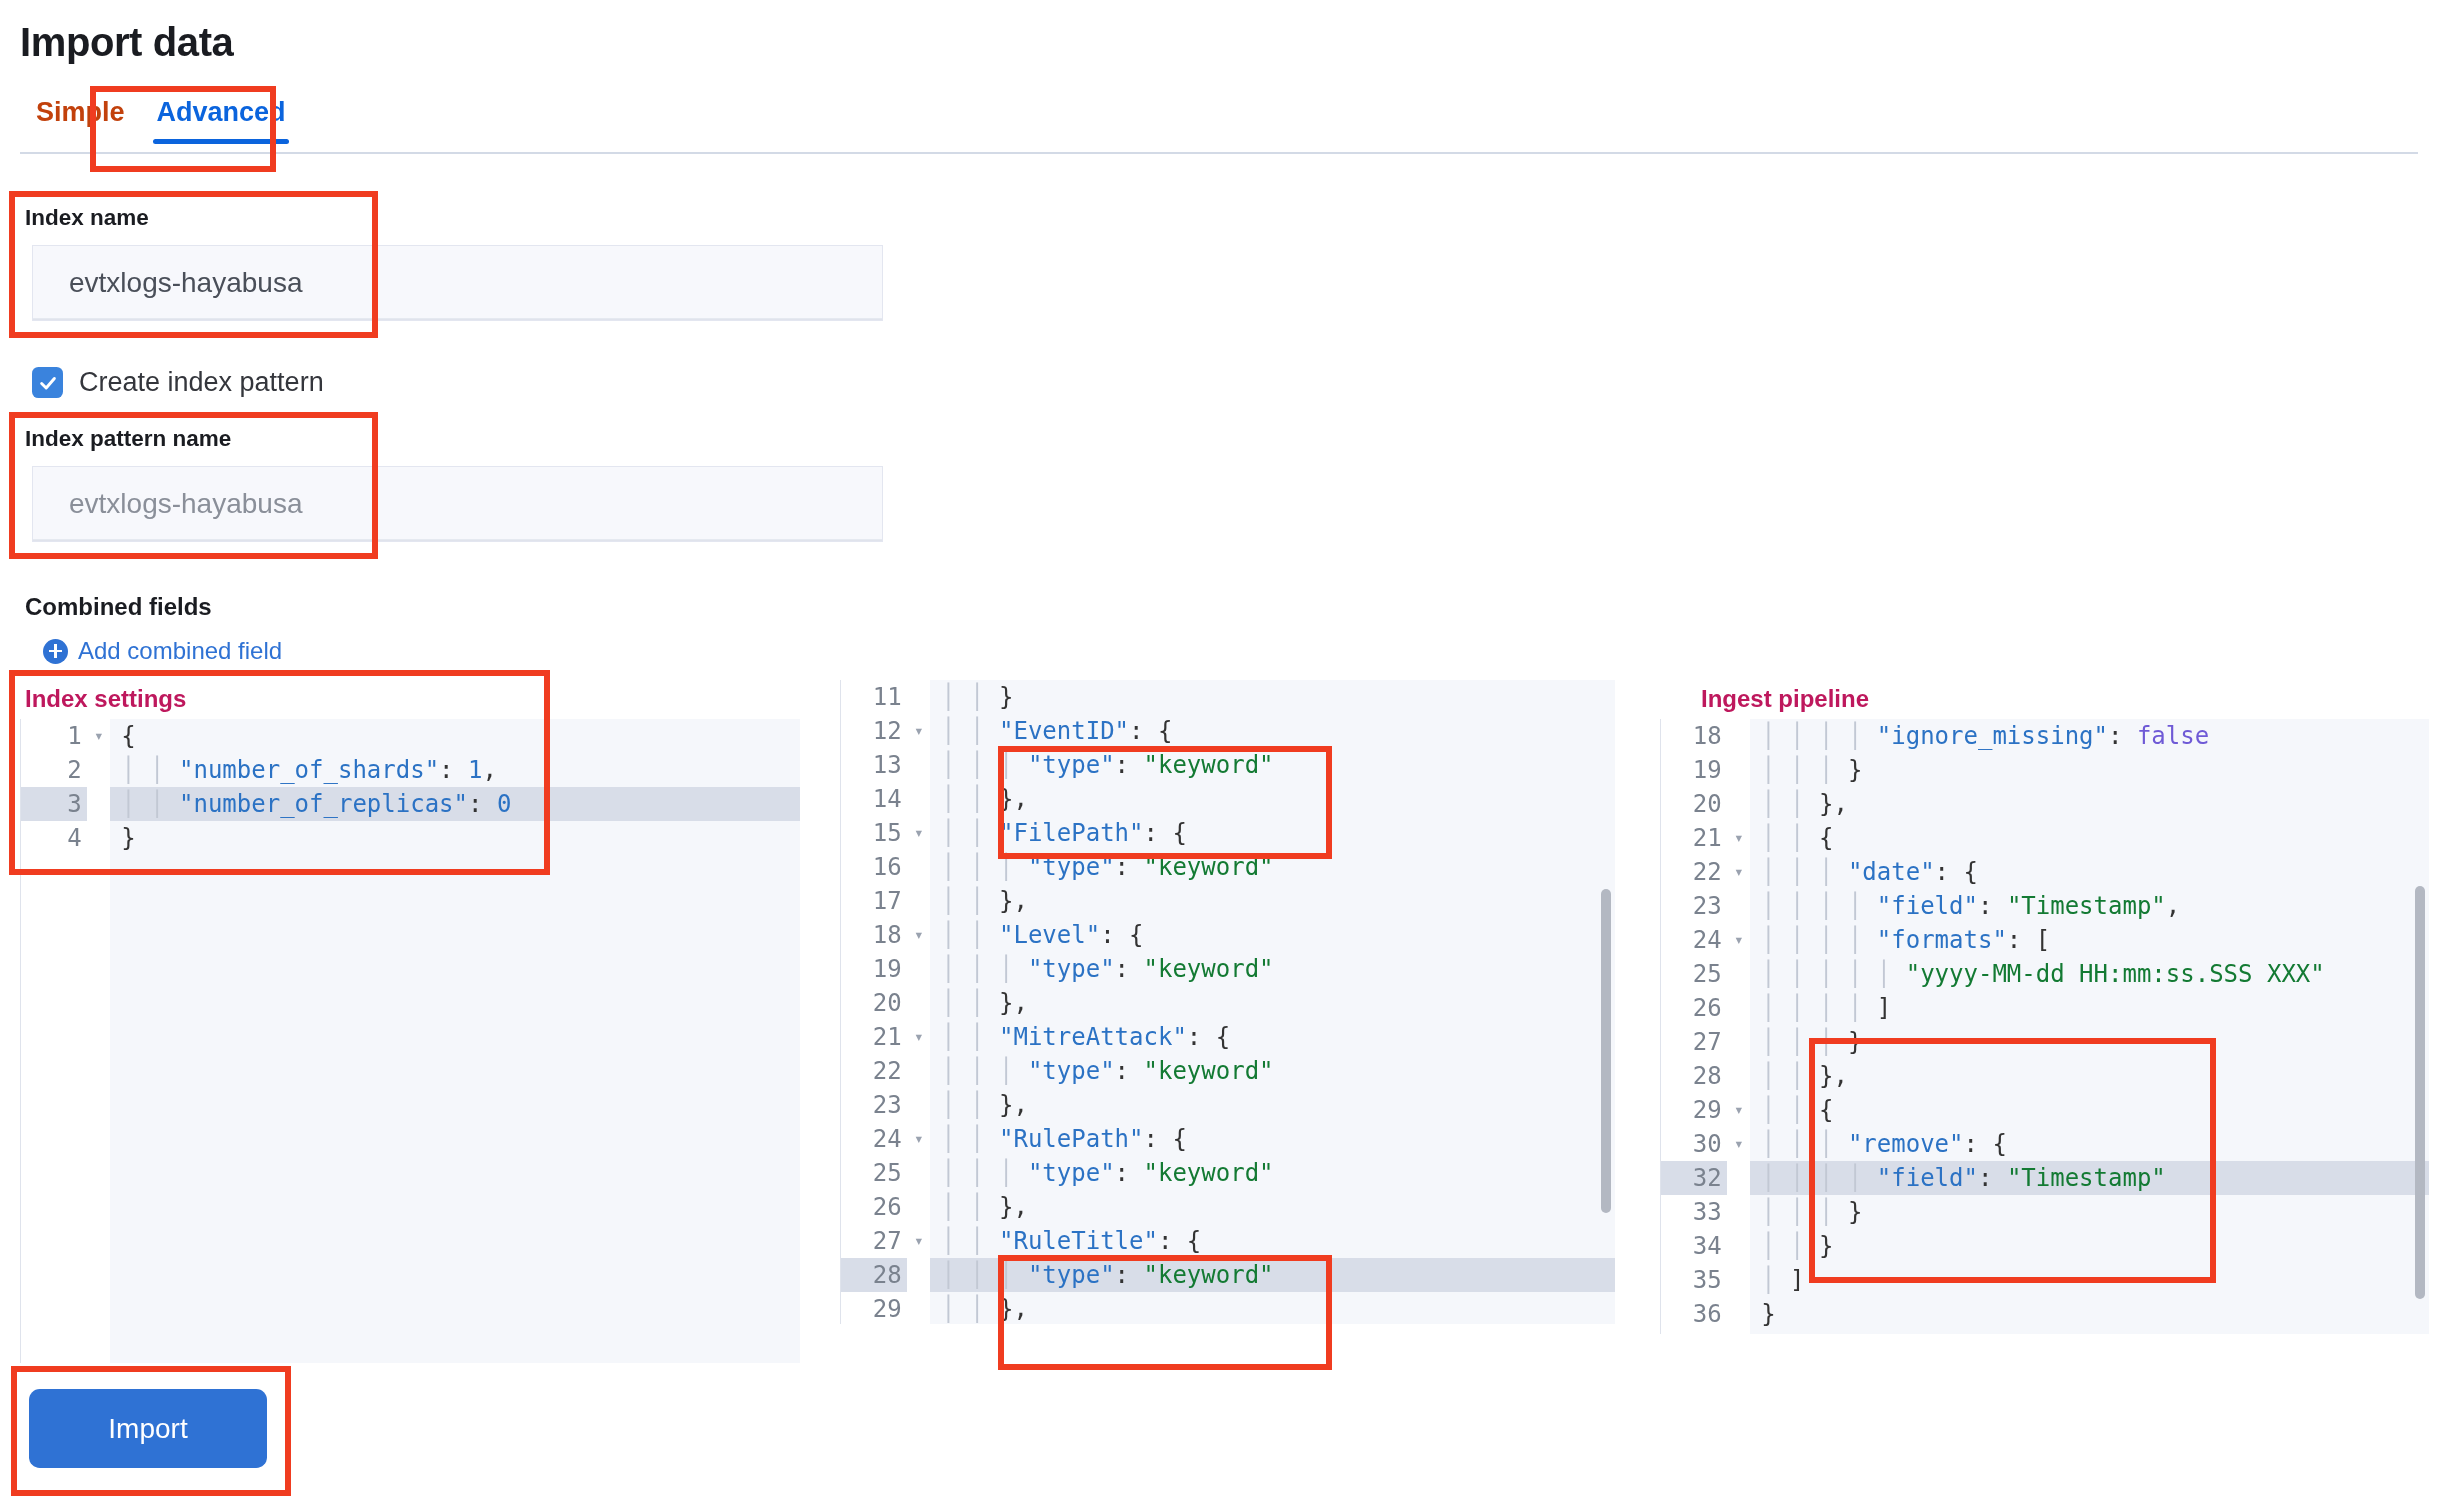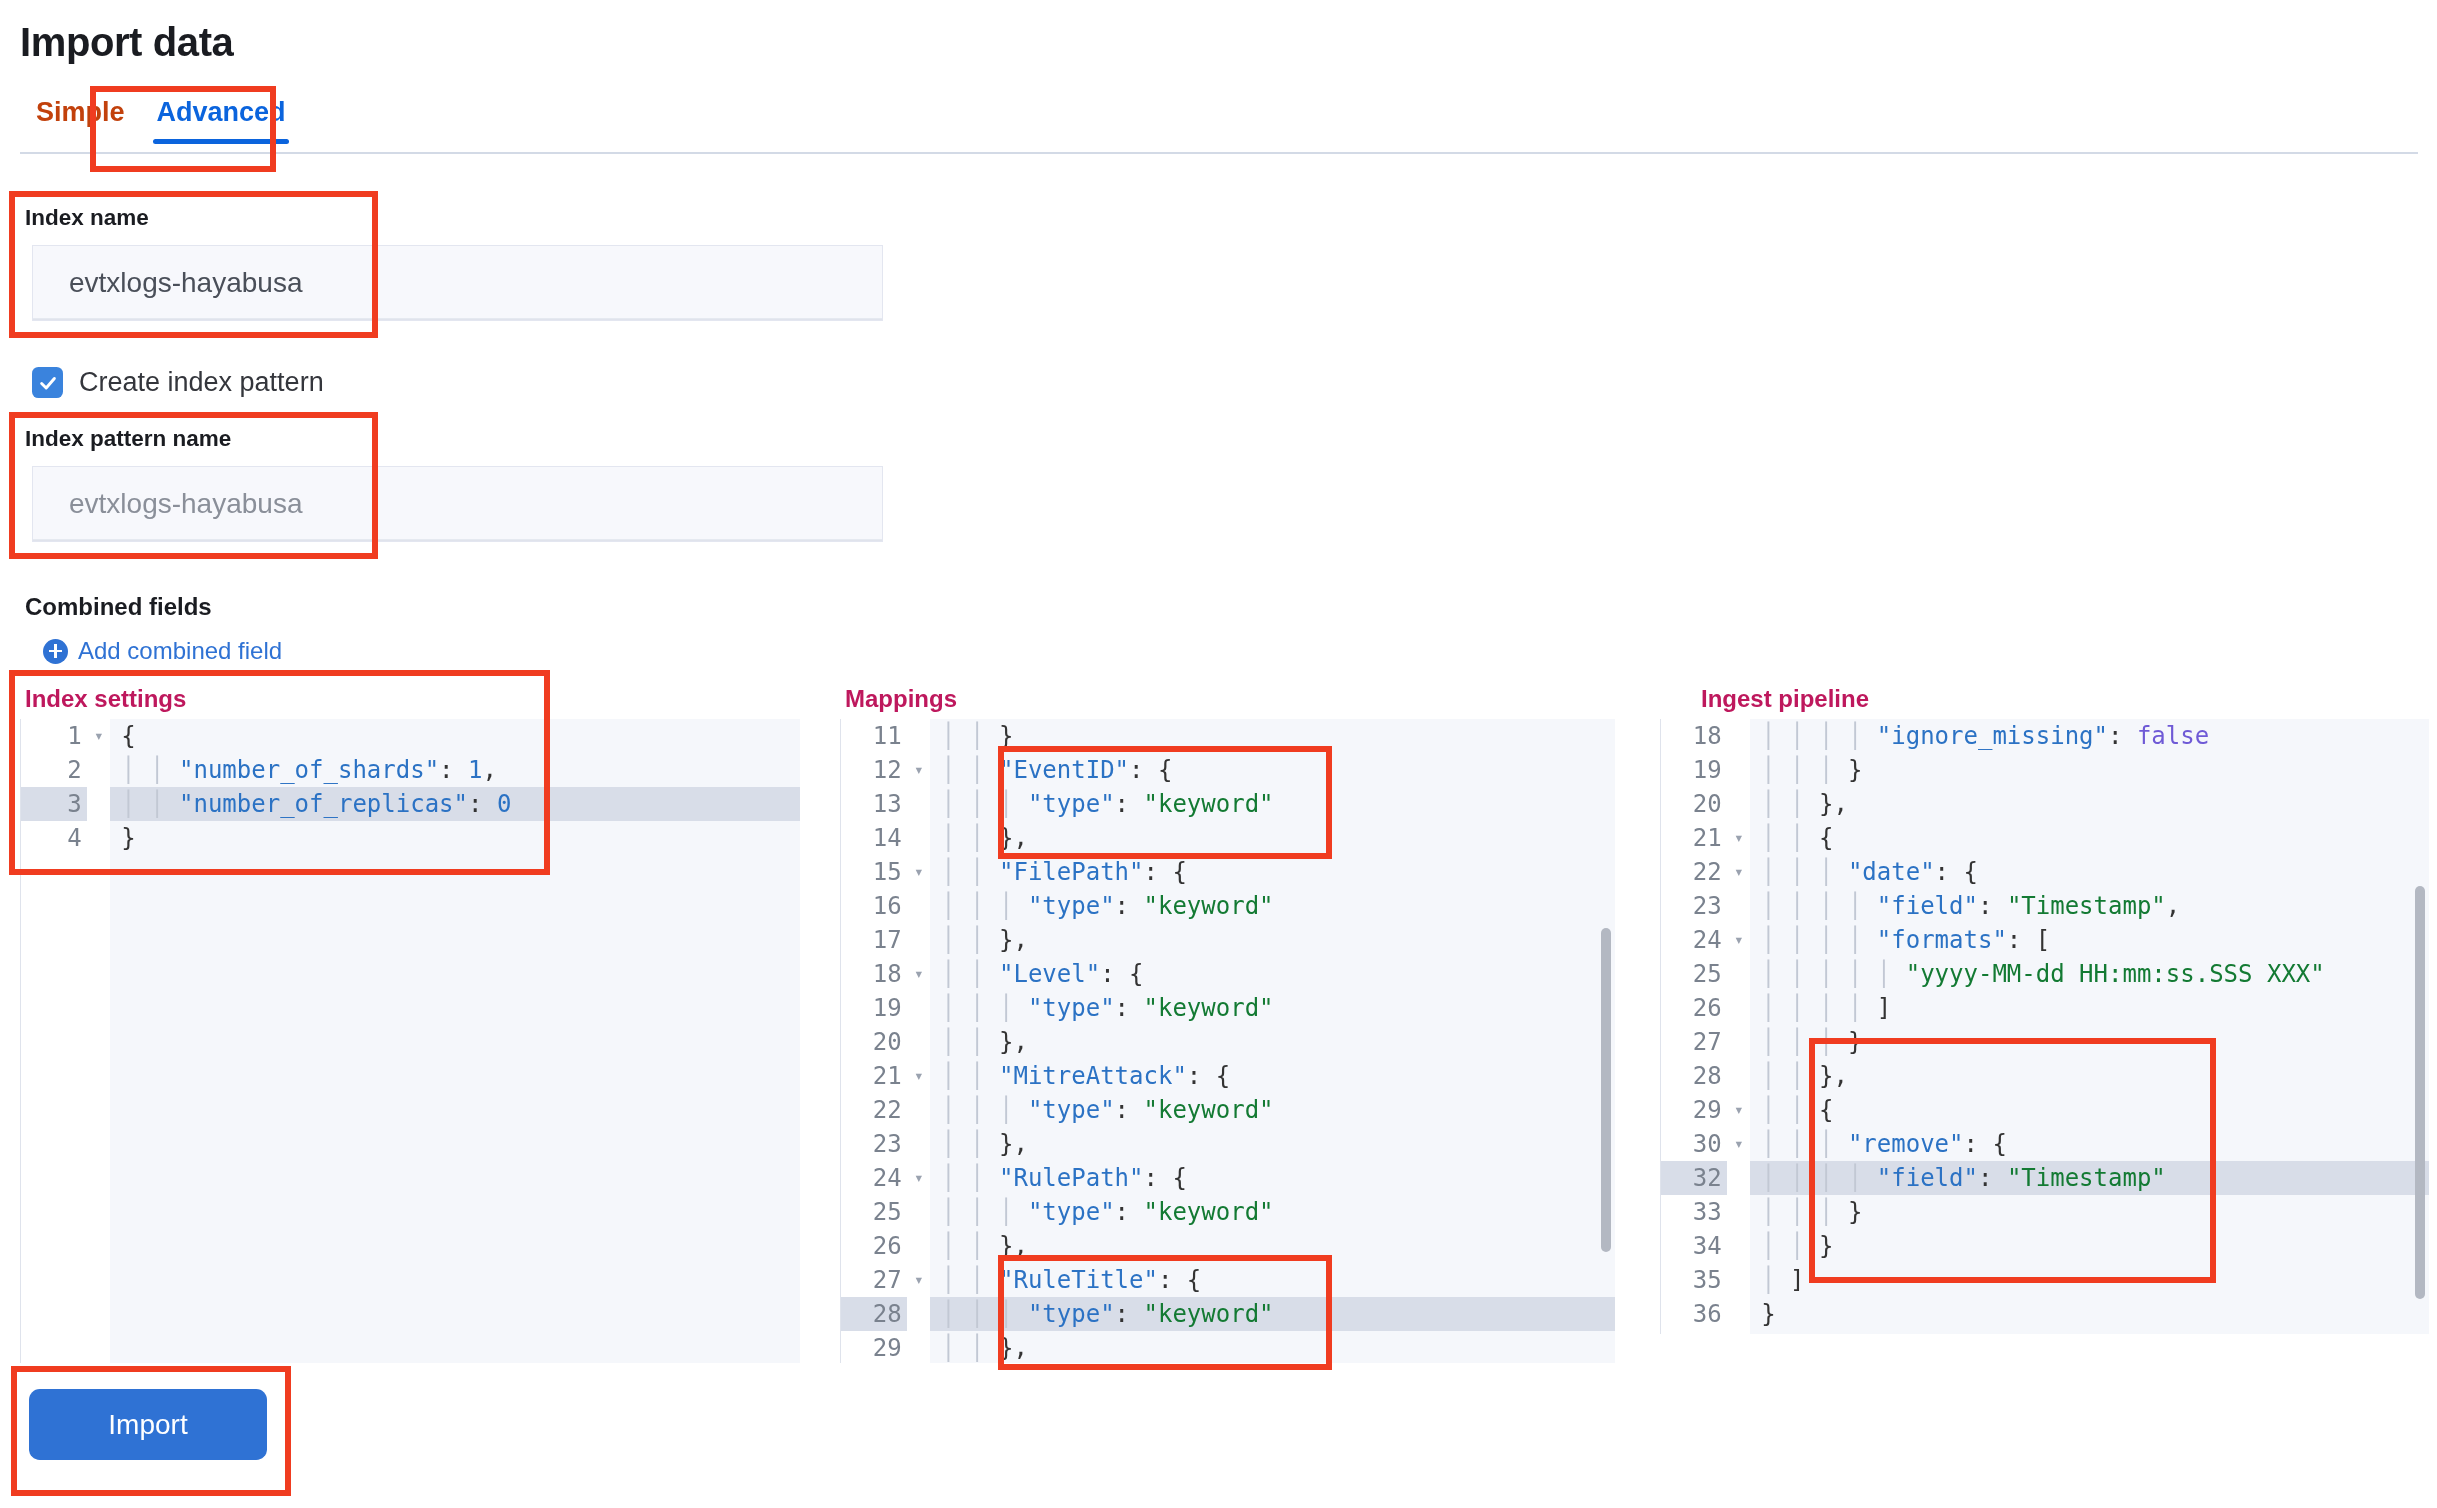--- a/index.html
+++ b/index.html
@@ -156,21 +156,21 @@
   .bool  { color:#6f5ad6; }
 
   
   .vscroll {
     position:absolute; width:10.8px; border-radius:5.4px; background:#b3b8c2;
   }
 
   
   #import-button {
     position:absolute; left:29px; top:1389px;
-    width:238px; height:71px; border-radius:10.8px;
+    width:238px; height:79px; border-radius:10.8px;
     background:#2f72d4; color:#ffffff;
     font-size:28px; font-weight:400;
     border:none; cursor:pointer;
     font-family:"Liberation Sans", sans-serif;
     display:flex; align-items:center; justify-content:center;
   }
 
   
   .ann {
     position:absolute;
@@ -222,21 +222,21 @@
       <div class="ed-line hl"><span class="ln">3</span><span class="fold"></span><span class="code"><span class="gut">│</span> <span class="gut">│</span> <span class="key">"number_of_replicas"</span>: <span class="num">0</span></span></div>
       <div class="ed-line"><span class="ln">4</span><span class="fold"></span><span class="code">}</span></div>
       <div style="height: 509px; display: flex;">
         <span style="flex:0 0 auto;width:67px;background:#fff;border-left:0.9px solid #dfe3ec;"></span>
         <span style="flex:0 0 auto;width:23.4px;background:#fff;"></span>
         <span style="flex:1 1 auto;background:#f5f7fb;"></span>
       </div>
     </div>
 </div>
 
-<div class="editor" id="editor-mappings" style="left:840px; top:719px; width:775px; height:644px;">
+<div class="editor" id="editor-mappings" style="left:840px; top:680px; width:775px; height:644px;">
   <div class="editor-inner">
       <div class="ed-line"><span class="ln">11</span><span class="fold"></span><span class="code"><span class="gut">│</span> <span class="gut">│</span> }</span></div>
       <div class="ed-line"><span class="ln">12</span><span class="fold">▾</span><span class="code"><span class="gut">│</span> <span class="gut">│</span> <span class="key">"EventID"</span>: {</span></div>
       <div class="ed-line"><span class="ln">13</span><span class="fold"></span><span class="code"><span class="gut">│</span> <span class="gut">│</span> <span class="gut">│</span> <span class="key">"type"</span>: <span class="str">"keyword"</span></span></div>
       <div class="ed-line"><span class="ln">14</span><span class="fold"></span><span class="code"><span class="gut">│</span> <span class="gut">│</span> },</span></div>
       <div class="ed-line"><span class="ln">15</span><span class="fold">▾</span><span class="code"><span class="gut">│</span> <span class="gut">│</span> <span class="key">"FilePath"</span>: {</span></div>
       <div class="ed-line"><span class="ln">16</span><span class="fold"></span><span class="code"><span class="gut">│</span> <span class="gut">│</span> <span class="gut">│</span> <span class="key">"type"</span>: <span class="str">"keyword"</span></span></div>
       <div class="ed-line"><span class="ln">17</span><span class="fold"></span><span class="code"><span class="gut">│</span> <span class="gut">│</span> },</span></div>
       <div class="ed-line"><span class="ln">18</span><span class="fold">▾</span><span class="code"><span class="gut">│</span> <span class="gut">│</span> <span class="key">"Level"</span>: {</span></div>
       <div class="ed-line"><span class="ln">19</span><span class="fold"></span><span class="code"><span class="gut">│</span> <span class="gut">│</span> <span class="gut">│</span> <span class="key">"type"</span>: <span class="str">"keyword"</span></span></div>

